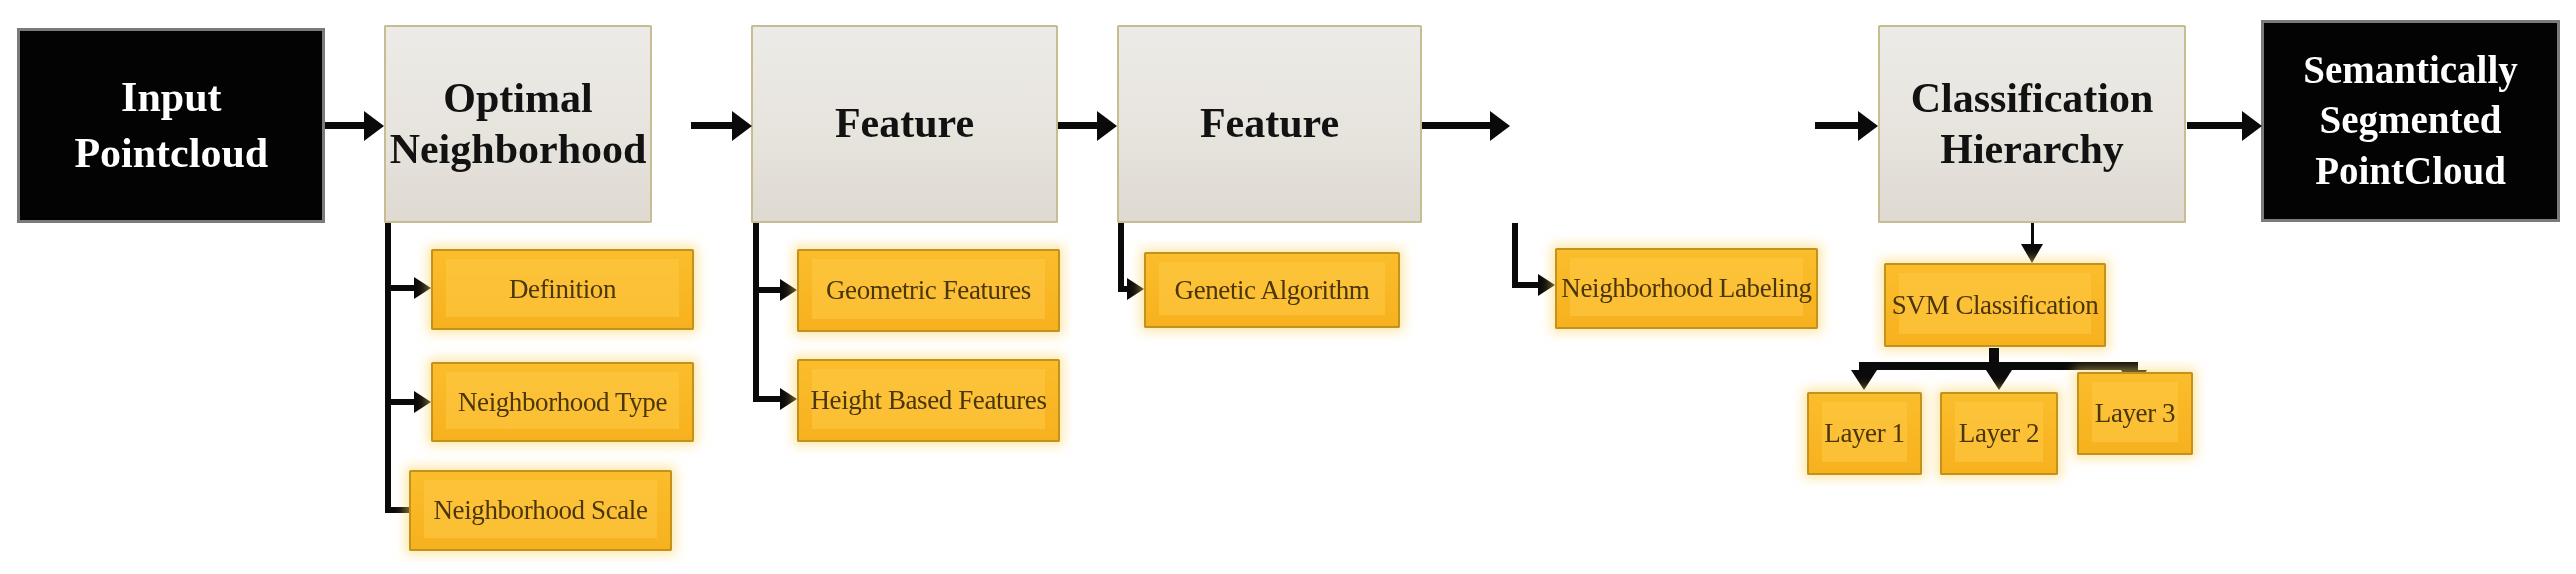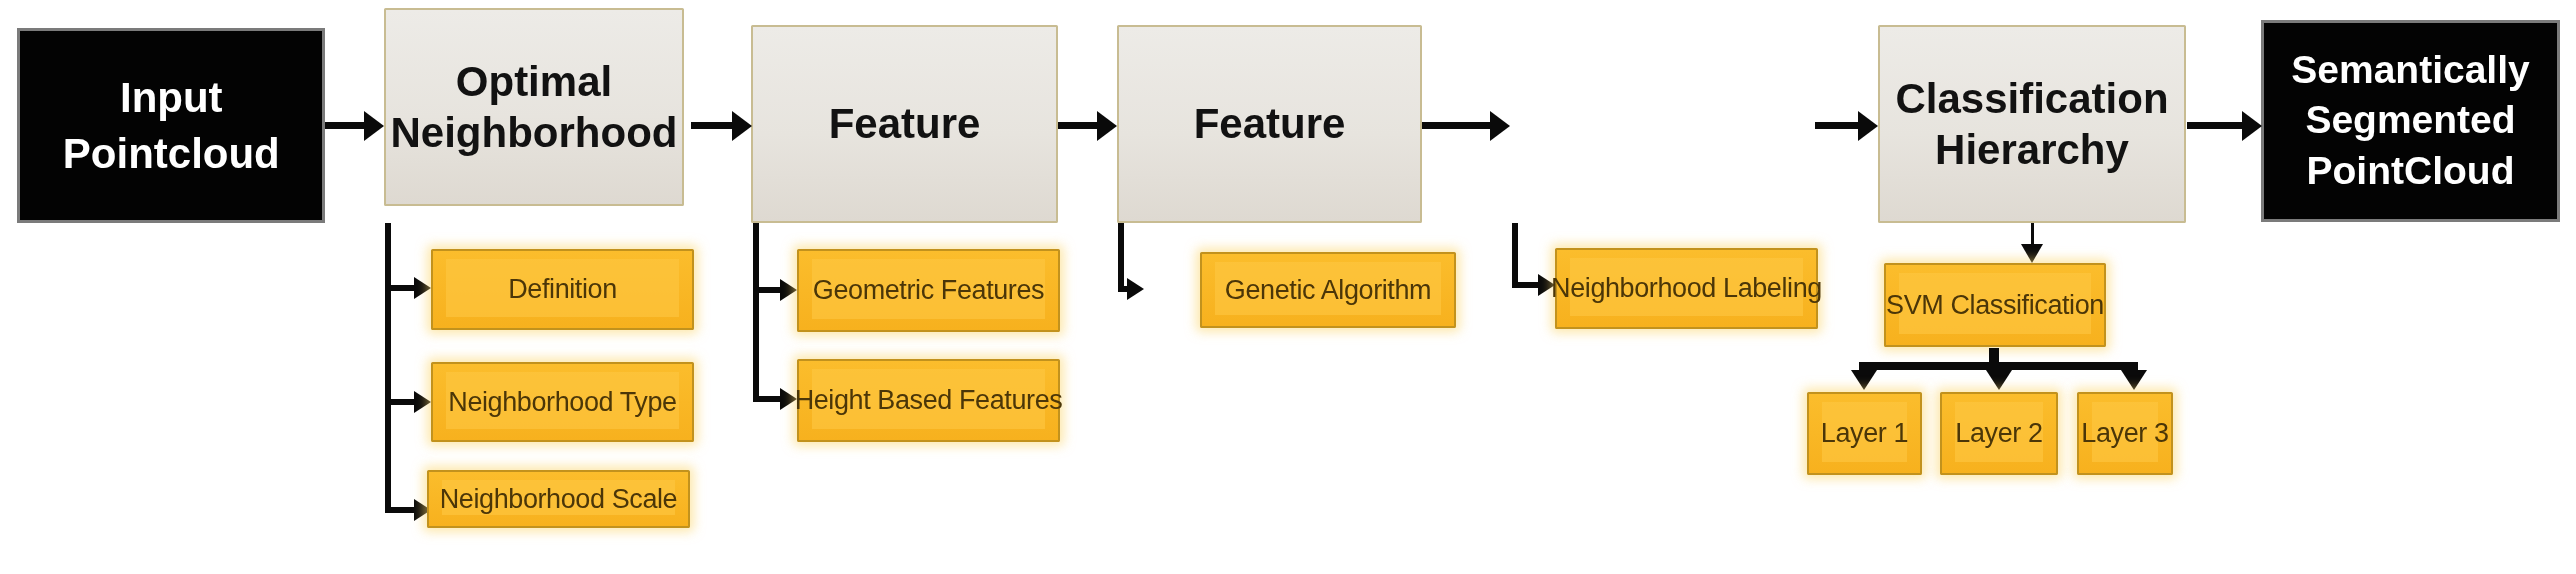--- a/index.html
+++ b/index.html
@@ -1,18 +1,18 @@
 <!DOCTYPE html>
 <html style="font-size:12.6px"><head>
 <meta charset="utf-8">
 <style>
   html,body{margin:0;padding:0;background:#ffffff;}
   .canvas{
     position:relative;width:2576px;height:574px;background:#ffffff;
-    font-family:Liberation Sans, sans-serif;overflow:hidden;
+    font-family:Liberation Serif, serif;overflow:hidden;
   }
   
   .node{position:absolute;box-sizing:border-box;display:flex;align-items:center;justify-content:center;text-align:center;}
   .node .lbl span{display:block;}
   .terminal{
     background:#030303;border:3.1px solid #7b7b7b;color:#ffffff;
   }
   .terminal .lbl{font-weight:bold;font-size:42px;line-height:1.32;color:#ffffff;}
   .terminal.out .lbl{font-size:39px;line-height:1.3;}
   .stage{
@@ -51,21 +51,21 @@
 
 <div class="canvas">
 
   <div class="node terminal" style="left:17.3px;top:28px;width:308px;height:195px">
     <div class="lbl">
       <span>Input</span>
       <span>Pointcloud</span>
     </div>
   </div>
 
-  <div class="node stage" style="left:384px;top:8px;width:300px;height:198px">
+  <div class="node stage" style="left:384px;top:25px;width:268px;height:198px">
     <div class="lbl">
       <span>Optimal</span>
       <span>Neighborhood</span>
     </div>
   </div>
 
   <div class="node stage" style="left:751px;top:25px;width:307px;height:198px">
     <div class="lbl">
       <span>Feature</span>
     </div>
@@ -130,21 +130,21 @@
   <div class="harrow sm" style="left:385px;top:507px;width:46px">
     <i class="shaft"></i>
       <i class="head"></i>
   </div>
   <div class="node sub" style="left:431px;top:249px;width:263px;height:81px">
     <div class="lbl">Definition</div>
   </div>
   <div class="node sub" style="left:431px;top:362px;width:263px;height:80px">
     <div class="lbl">Neighborhood Type</div>
   </div>
-  <div class="node sub" style="left:427px;top:470px;width:263px;height:58px">
+  <div class="node sub" style="left:409px;top:470px;width:263px;height:81px">
     <div class="lbl">Neighborhood Scale</div>
   </div>
 
   <div class="shaftline" style="left:753px;top:223px;width:6.3px;height:179px"></div>
   <div class="harrow sm" style="left:753px;top:287px;width:44px">
     <i class="shaft"></i>
       <i class="head"></i>
   </div>
   <div class="harrow sm" style="left:753px;top:396px;width:44px">
     <i class="shaft"></i>
@@ -155,21 +155,21 @@
   </div>
   <div class="node sub" style="left:797px;top:359px;width:263px;height:83px">
     <div class="lbl">Height Based Features</div>
   </div>
 
   <div class="shaftline" style="left:1118px;top:223px;width:6.3px;height:69px"></div>
   <div class="harrow sm" style="left:1120px;top:286px;width:24.4px">
     <i class="shaft"></i>
       <i class="head"></i>
   </div>
-  <div class="node sub" style="left:1200px;top:252px;width:256px;height:76px">
+  <div class="node sub" style="left:1144px;top:252px;width:256px;height:76px">
     <div class="lbl">Genetic Algorithm</div>
   </div>
 
   <div class="shaftline" style="left:1512px;top:223px;width:6.3px;height:64px"></div>
   <div class="harrow sm" style="left:1512px;top:282px;width:43px">
     <i class="shaft"></i>
       <i class="head"></i>
   </div>
   <div class="node sub" style="left:1555px;top:248px;width:263px;height:81px">
     <div class="lbl">Neighborhood Labeling</div>
@@ -184,18 +184,18 @@
   <div class="shaftline" style="left:1859px;top:362px;width:279px;height:7.9px"></div>
   <div class="dhead" style="left:1851px;top:370px"></div>
   <div class="dhead" style="left:1986px;top:370px"></div>
   <div class="dhead" style="left:2121px;top:370px"></div>
   <div class="node sub" style="left:1807px;top:392px;width:115px;height:83px">
     <div class="lbl">Layer 1</div>
   </div>
   <div class="node sub" style="left:1940px;top:392px;width:118px;height:83px">
     <div class="lbl">Layer 2</div>
   </div>
-  <div class="node sub" style="left:2077px;top:392px;width:96px;height:83px">
+  <div class="node sub" style="left:2077px;top:372px;width:116px;height:83px">
     <div class="lbl">Layer 3</div>
   </div>
 
 </div>
 
 
 </body></html>

